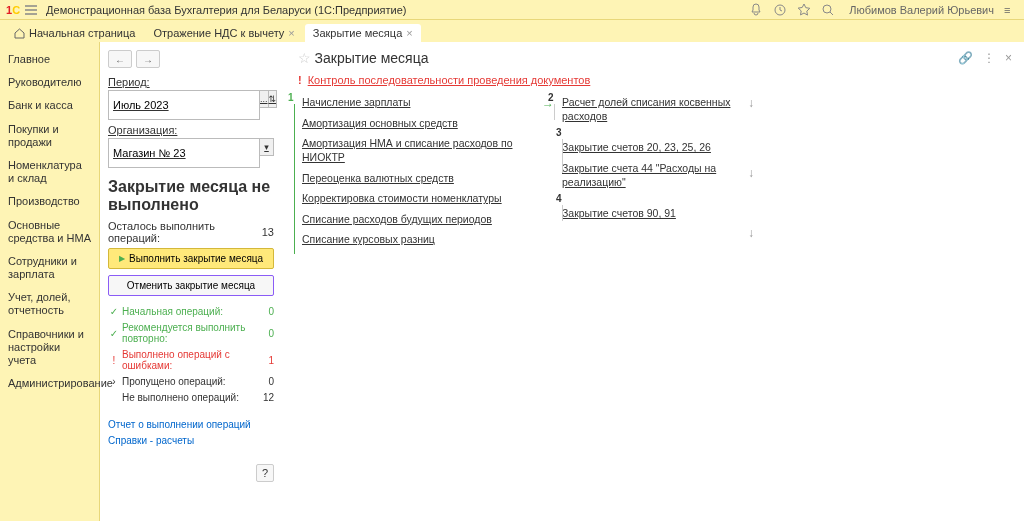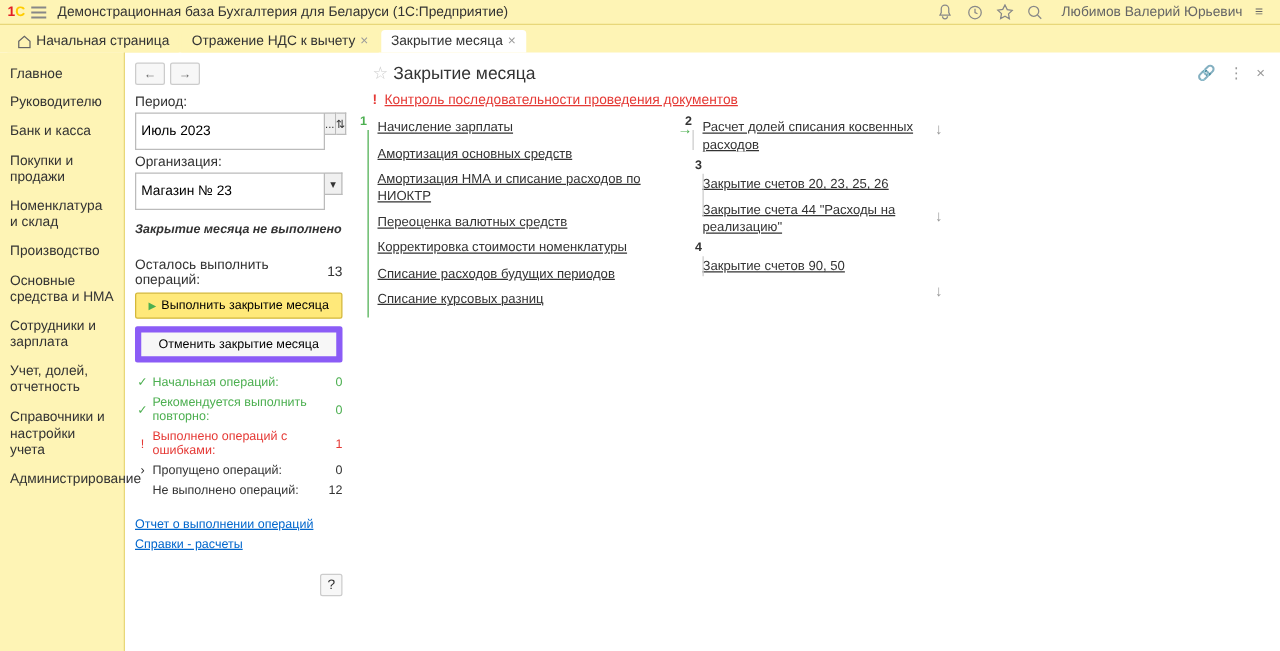--- a/index.html
+++ b/index.html
@@ -32,47 +32,47 @@
   
   .content { flex:1; display:flex; }
   
   
   .left-panel { width:182px; padding: 8px 8px; border-right: none; position:relative;}
   .page-header { display:flex; align-items:center; gap:4px; margin-bottom:8px; }
   .nav-btn { width:24px; height:18px; border:1px solid #ccc; background:#f7f7f7; display:flex; align-items:center; justify-content:center; cursor:pointer; border-radius:2px; font-size:10px; color:#666;}
   .star-ico { color:#ccc; font-size:14px; margin:0 4px; }
   .page-title { font-size:14px; font-weight:normal; color:#333; }
   
-  .field-row { margin-bottom:4px; }
+  .field-row { margin-bottom:4px;text-decoration:underline; }
   .field-label { font-size:11px; color:#333; margin-bottom:2px; display:block;}
   .input-group { display:flex; }
   .text-input { border:1px solid #bbb; padding:2px 4px; font-size:11px; flex:1; height:30px; }
   .input-btn { width:16px; height:18px; border:1px solid #bbb; border-left:none; background:#f0f0f0; font-size:9px; cursor:pointer; display:flex; align-items:center; justify-content:center;}
   
-  .status-header { font-weight:bold; font-size:10px; margin:10px 0 17px;font-style:italic; }
+  .status-header { font-weight:bold; font-size:16px; margin:10px 0 6px; }
   .status-row { display:flex; justify-content:space-between; font-size:11px; margin-bottom:4px; align-items:center;}
   .status-row .lbl { flex:1; }
   .status-row .val { width:20px; text-align:right; }
   
   .btn-green { width:100%; background:#ffe97a; border:1px solid #d4b83a; padding:4px; font-size:10px; cursor:pointer; display:flex; align-items:center; justify-content:center; gap:4px; border-radius:2px; margin-bottom:6px;}
   .btn-green .play { color:#4caf50; font-size:8px;}
-  .btn-white { width:100%; background:#f7f7f7; border:5px solid #8b5cf6; padding:4px; font-size:10px; cursor:pointer; border-radius:2px; margin-bottom:10px;}
+  .btn-white { width:100%; background:#f7f7f7; border:1px solid #8b5cf6; padding:4px; font-size:10px; cursor:pointer; border-radius:2px; margin-bottom:10px;}
   
   .stat-line { display:flex; align-items:center; font-size:10px; margin-bottom:5px; }
   .stat-line .mark { width:12px; text-align:center; font-size:10px;}
   .stat-line .txt { flex:1; padding-left:2px;}
   .stat-line .num { width:16px; text-align:right; }
   .mark.green { color:#4caf50; }
   .mark.red { color:#e53935; }
   .txt.green { color:#4caf50;}
   .txt.red { color:#e53935;}
   .num.green { color:#4caf50;}
   .num.red { color:#e53935;}
   
-  .link { color:#0066cc; text-decoration:underline; font-size:10px; cursor:pointer; margin-bottom:4px; display:inline-block;}
+  .link { color:#0066cc; font-size:10px; cursor:pointer; margin-bottom:4px; display:inline-block;}
   
   .help-btn { position:absolute; right:8px; bottom:auto; width:18px; height:18px; border:1px solid #ccc; background:#f7f7f7; font-size:11px; display:flex; align-items:center; justify-content:center; cursor:pointer; border-radius:2px; margin-top:8px;}
   
   
   .right-area { flex:1; padding:8px 12px; position:relative;}
   .header-row { display:flex; align-items:center; margin-bottom:8px;}
   .header-row .spacer { flex:1; }
   .header-icons { display:flex; gap:10px; align-items:center; color:#999;}
   .header-icons span { cursor:pointer; font-size:12px;}
   
@@ -271,21 +271,21 @@
           <div class="sub-step">
             <span class="step-num" style="top:-14px;">3</span>
             <div class="grey-line-v" style="height:34px; top:-2px;"></div>
             <a class="op-link">Закрытие счетов 20, 23, 25, 26</a>
             <a class="op-link">Закрытие счета 44 "Расходы на реализацию"</a>
           </div>
 
           <div class="sub-step">
             <span class="step-num" style="top:-14px;">4</span>
             <div class="grey-line-v" style="height:16px; top:-2px;"></div>
-            <a class="op-link">Закрытие счетов 90, 50</a>
+            <a class="op-link">Закрытие счетов 90, 91</a>
           </div>
         </div>
 
         <div style="width:16px; padding-top:0; display:flex; flex-direction:column; gap:44px;">
           <span class="darrow">↓</span>
           <span class="darrow" style="margin-top:12px;">↓</span>
           <span class="darrow" style="margin-top:2px;">↓</span>
         </div>
       </div>
     </div>

